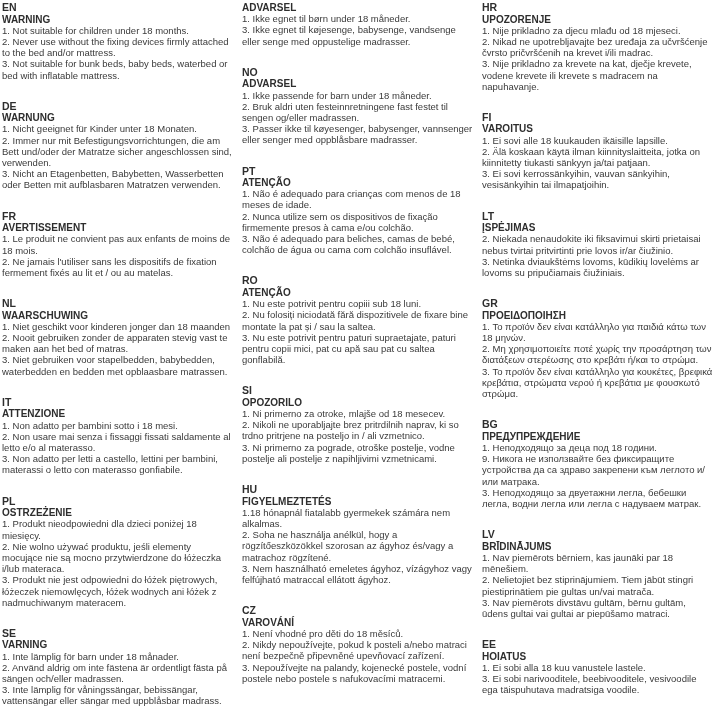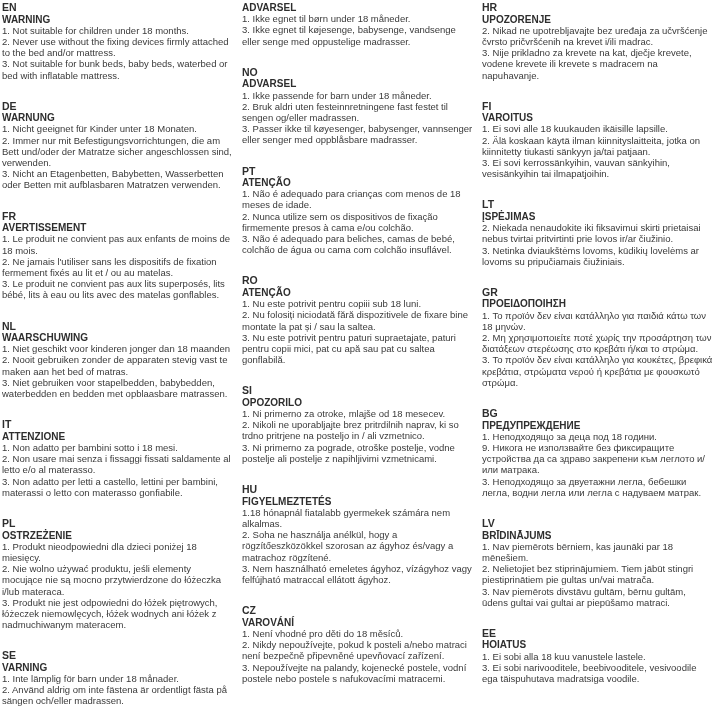--- a/index.html
+++ b/index.html
@@ -64,21 +64,20 @@
           <div class="heading">WARNUNG</div>
           <div class="item">1. Nicht geeignet für Kinder unter 18 Monaten.</div>
           <div class="item">2. Immer nur mit Befestigungsvorrichtungen, die am Bett und/oder der Matratze sicher angeschlossen sind, verwenden.</div>
           <div class="item">3. Nicht an Etagenbetten, Babybetten, Wasserbetten oder Betten mit aufblasbaren Matratzen verwenden.</div>
         </div>
         <div class="section">
           <div class="lang-code">FR</div>
           <div class="heading">AVERTISSEMENT</div>
           <div class="item">1. Le produit ne convient pas aux enfants de moins de 18 mois.</div>
           <div class="item">2. Ne jamais l'utiliser sans les dispositifs de fixation fermement fixés au lit et / ou au matelas.</div>
-          <div class="item">3. Le produit ne convient pas aux lits superposés, lits bébé, lits à eau ou lits avec des matelas gonflables.</div>
         </div>
         <div class="section">
           <div class="lang-code">NL</div>
           <div class="heading">WAARSCHUWING</div>
           <div class="item">1. Niet geschikt voor kinderen jonger dan 18 maanden</div>
           <div class="item">2. Nooit gebruiken zonder de apparaten stevig vast te maken aan het bed of matras.</div>
           <div class="item">3. Niet gebruiken voor stapelbedden, babybedden, waterbedden en bedden met opblaasbare matrassen.</div>
         </div>
         <div class="section">
           <div class="lang-code">IT</div>
@@ -148,20 +147,21 @@
           <div class="heading">VAROVÁNÍ</div>
           <div class="item">1. Není vhodné pro děti do 18 měsíců.</div>
           <div class="item">2. Nikdy nepoužívejte, pokud k posteli a/nebo matraci není bezpečně připevněné upevňovací zařízení.</div>
           <div class="item">3. Nepoužívejte na palandy, kojenecké postele, vodní postele nebo postele s nafukovacími matracemi.</div>
         </div>
       </div>
     <div class="column">
         <div class="section">
           <div class="lang-code">HR</div>
           <div class="heading">UPOZORENJE</div>
+          <div class="item">1. Nije prikladno za djecu mlađu od 18 mjeseci.</div>
           <div class="item">2. Nikad ne upotrebljavajte bez uređaja za učvršćenje čvrsto pričvršćenih na krevet i/ili madrac.</div>
           <div class="item">3. Nije prikladno za krevete na kat, dječje krevete, vodene krevete ili krevete s madracem na napuhavanje.</div>
         </div>
         <div class="section">
           <div class="lang-code">FI</div>
           <div class="heading">VAROITUS</div>
           <div class="item">1. Ei sovi alle 18 kuukauden ikäisille lapsille.</div>
           <div class="item">2. Älä koskaan käytä ilman kiinnityslaitteita, jotka on kiinnitetty tiukasti sänkyyn ja/tai patjaan.</div>
           <div class="item">3. Ei sovi kerrossänkyihin, vauvan sänkyihin, vesisänkyihin tai ilmapatjoihin.</div>
         </div>

